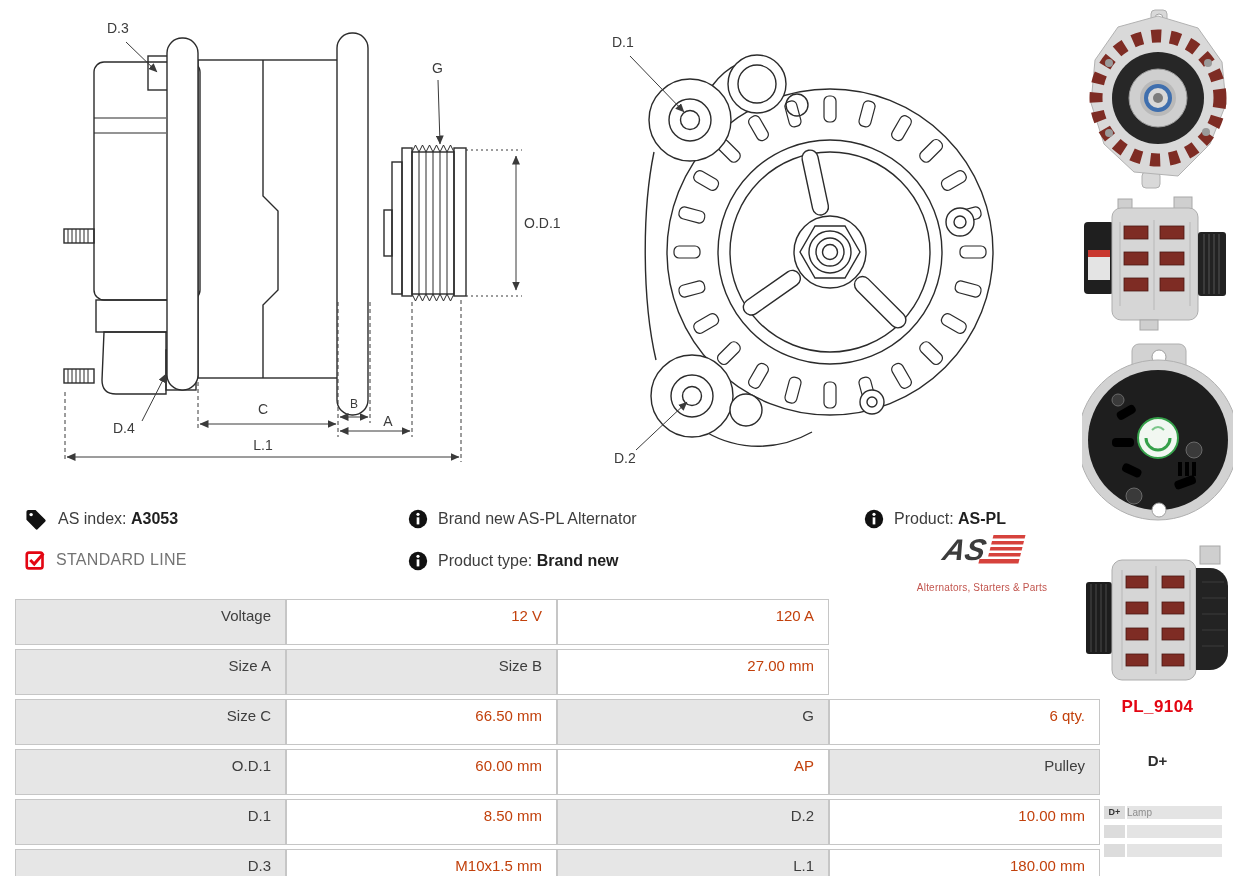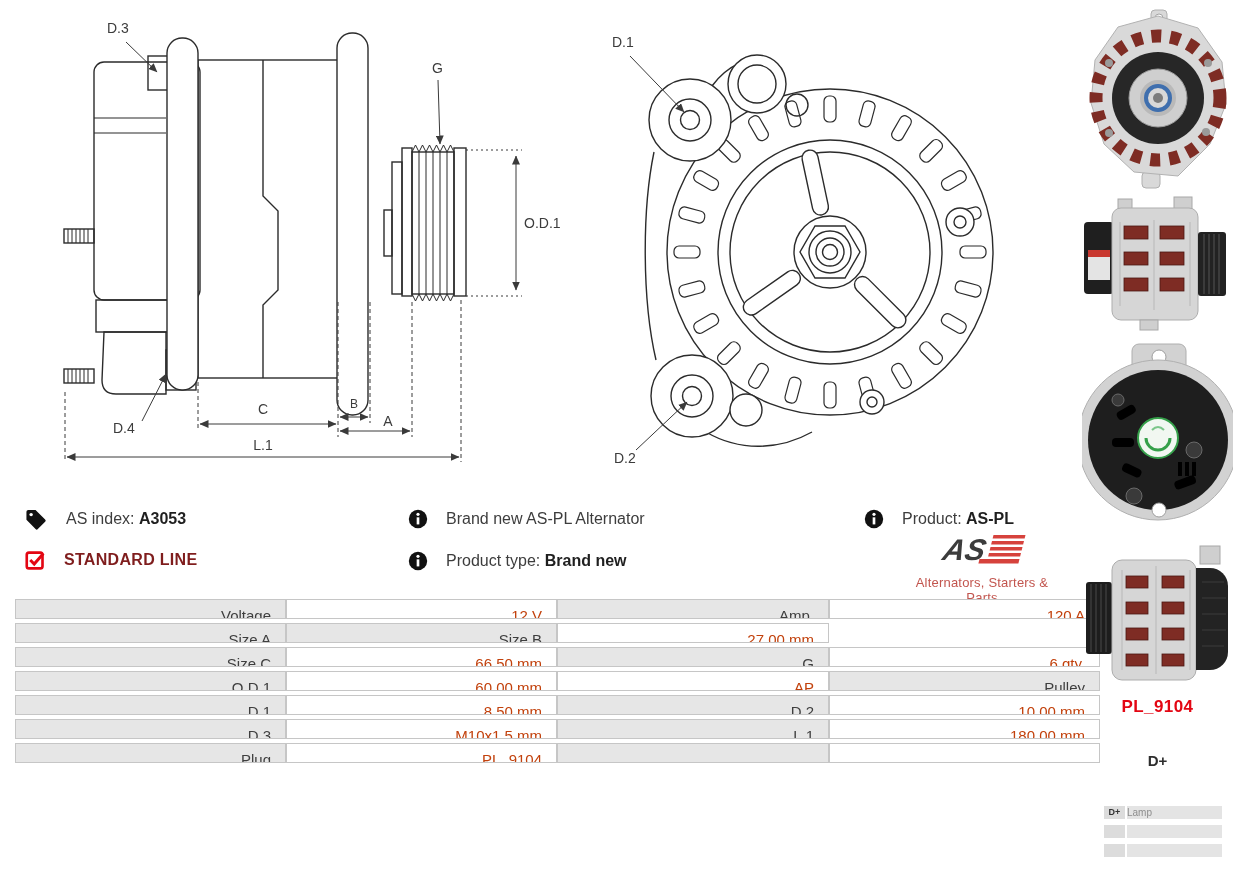--- a/index.html
+++ b/index.html
@@ -4,29 +4,29 @@
 <style>
   html,body{margin:0;padding:0}
   body{
     width:1233px;height:876px;position:relative;background:#fff;
     font-family:"Liberation Sans",sans-serif;color:#3d3d3d;overflow:hidden;
   }
   .abs{position:absolute}
   svg text{font-family:"Liberation Sans",sans-serif;fill:#3c3c3c}
 
   
-  .info-item{position:absolute;display:flex;align-items:center;gap:18px;font-size:16px;height:24px}
+  .info-item{position:absolute;display:flex;align-items:center;gap:10px;font-size:16px;height:24px}
   .info-item b{color:#1f1f1f}
-  .red-bold{color:#7f1d1d;font-weight:bold;letter-spacing:.3px}
+  .red-bold{color:#737373;font-weight:normal;letter-spacing:.3px}
   .logo-wrap{position:absolute;left:912px;top:533px;width:140px;text-align:center}
-  .logo-tagline{font-size:13px;color:#c2554e;margin-top:6px;letter-spacing:.2px}
+  .logo-tagline{font-size:10px;color:#c2554e;margin-top:13px;letter-spacing:.2px}
 
   
   #spec-table{position:absolute;left:15px;top:599px;width:1085px}
-  .spec-row{display:grid;grid-template-columns:271px 271px 272px 271px;height:20px;margin-bottom:4px}
+  .spec-row{display:grid;grid-template-columns:271px 271px 272px 271px;height:46px;margin-bottom:4px}
   .sc{border:1px solid #c6c6c6;box-sizing:border-box;line-height:31px;font-size:15px;
       text-align:right;padding-right:14px;white-space:nowrap;overflow:hidden}
   .sl{background:#e6e6e6;color:#3e3e3e}
   .sv{background:#ffffff;color:#c2410c}
 
   
   .photo{position:absolute;left:1082px;width:151px}
   #plug-code{position:absolute;left:1082px;top:697px;width:151px;text-align:center;
              font-size:17px;font-weight:bold;color:#e30613;letter-spacing:.4px}
   #terminal-label{position:absolute;left:1082px;top:752px;width:151px;text-align:center;
@@ -235,21 +235,20 @@
       <rect x="50" y="26" width="40" height="4.5"></rect>
     </g>
   </svg>
   <div class="logo-tagline">Alternators, Starters &amp; Parts</div>
 </div>
 
 <div id="spec-table">
   <div class="spec-row">
     <div class="sc sl">Voltage</div>
     <div class="sc sv">12 V</div>
-    <div class="sc sl">Amp.</div>
     <div class="sc sv">120 A</div>
   </div>
   <div class="spec-row">
     <div class="sc sl">Size A</div>
     <div class="sc sl">Size B</div>
     <div class="sc sv">27.00 mm</div>
   </div>
   <div class="spec-row">
     <div class="sc sl">Size C</div>
     <div class="sc sv">66.50 mm</div>

